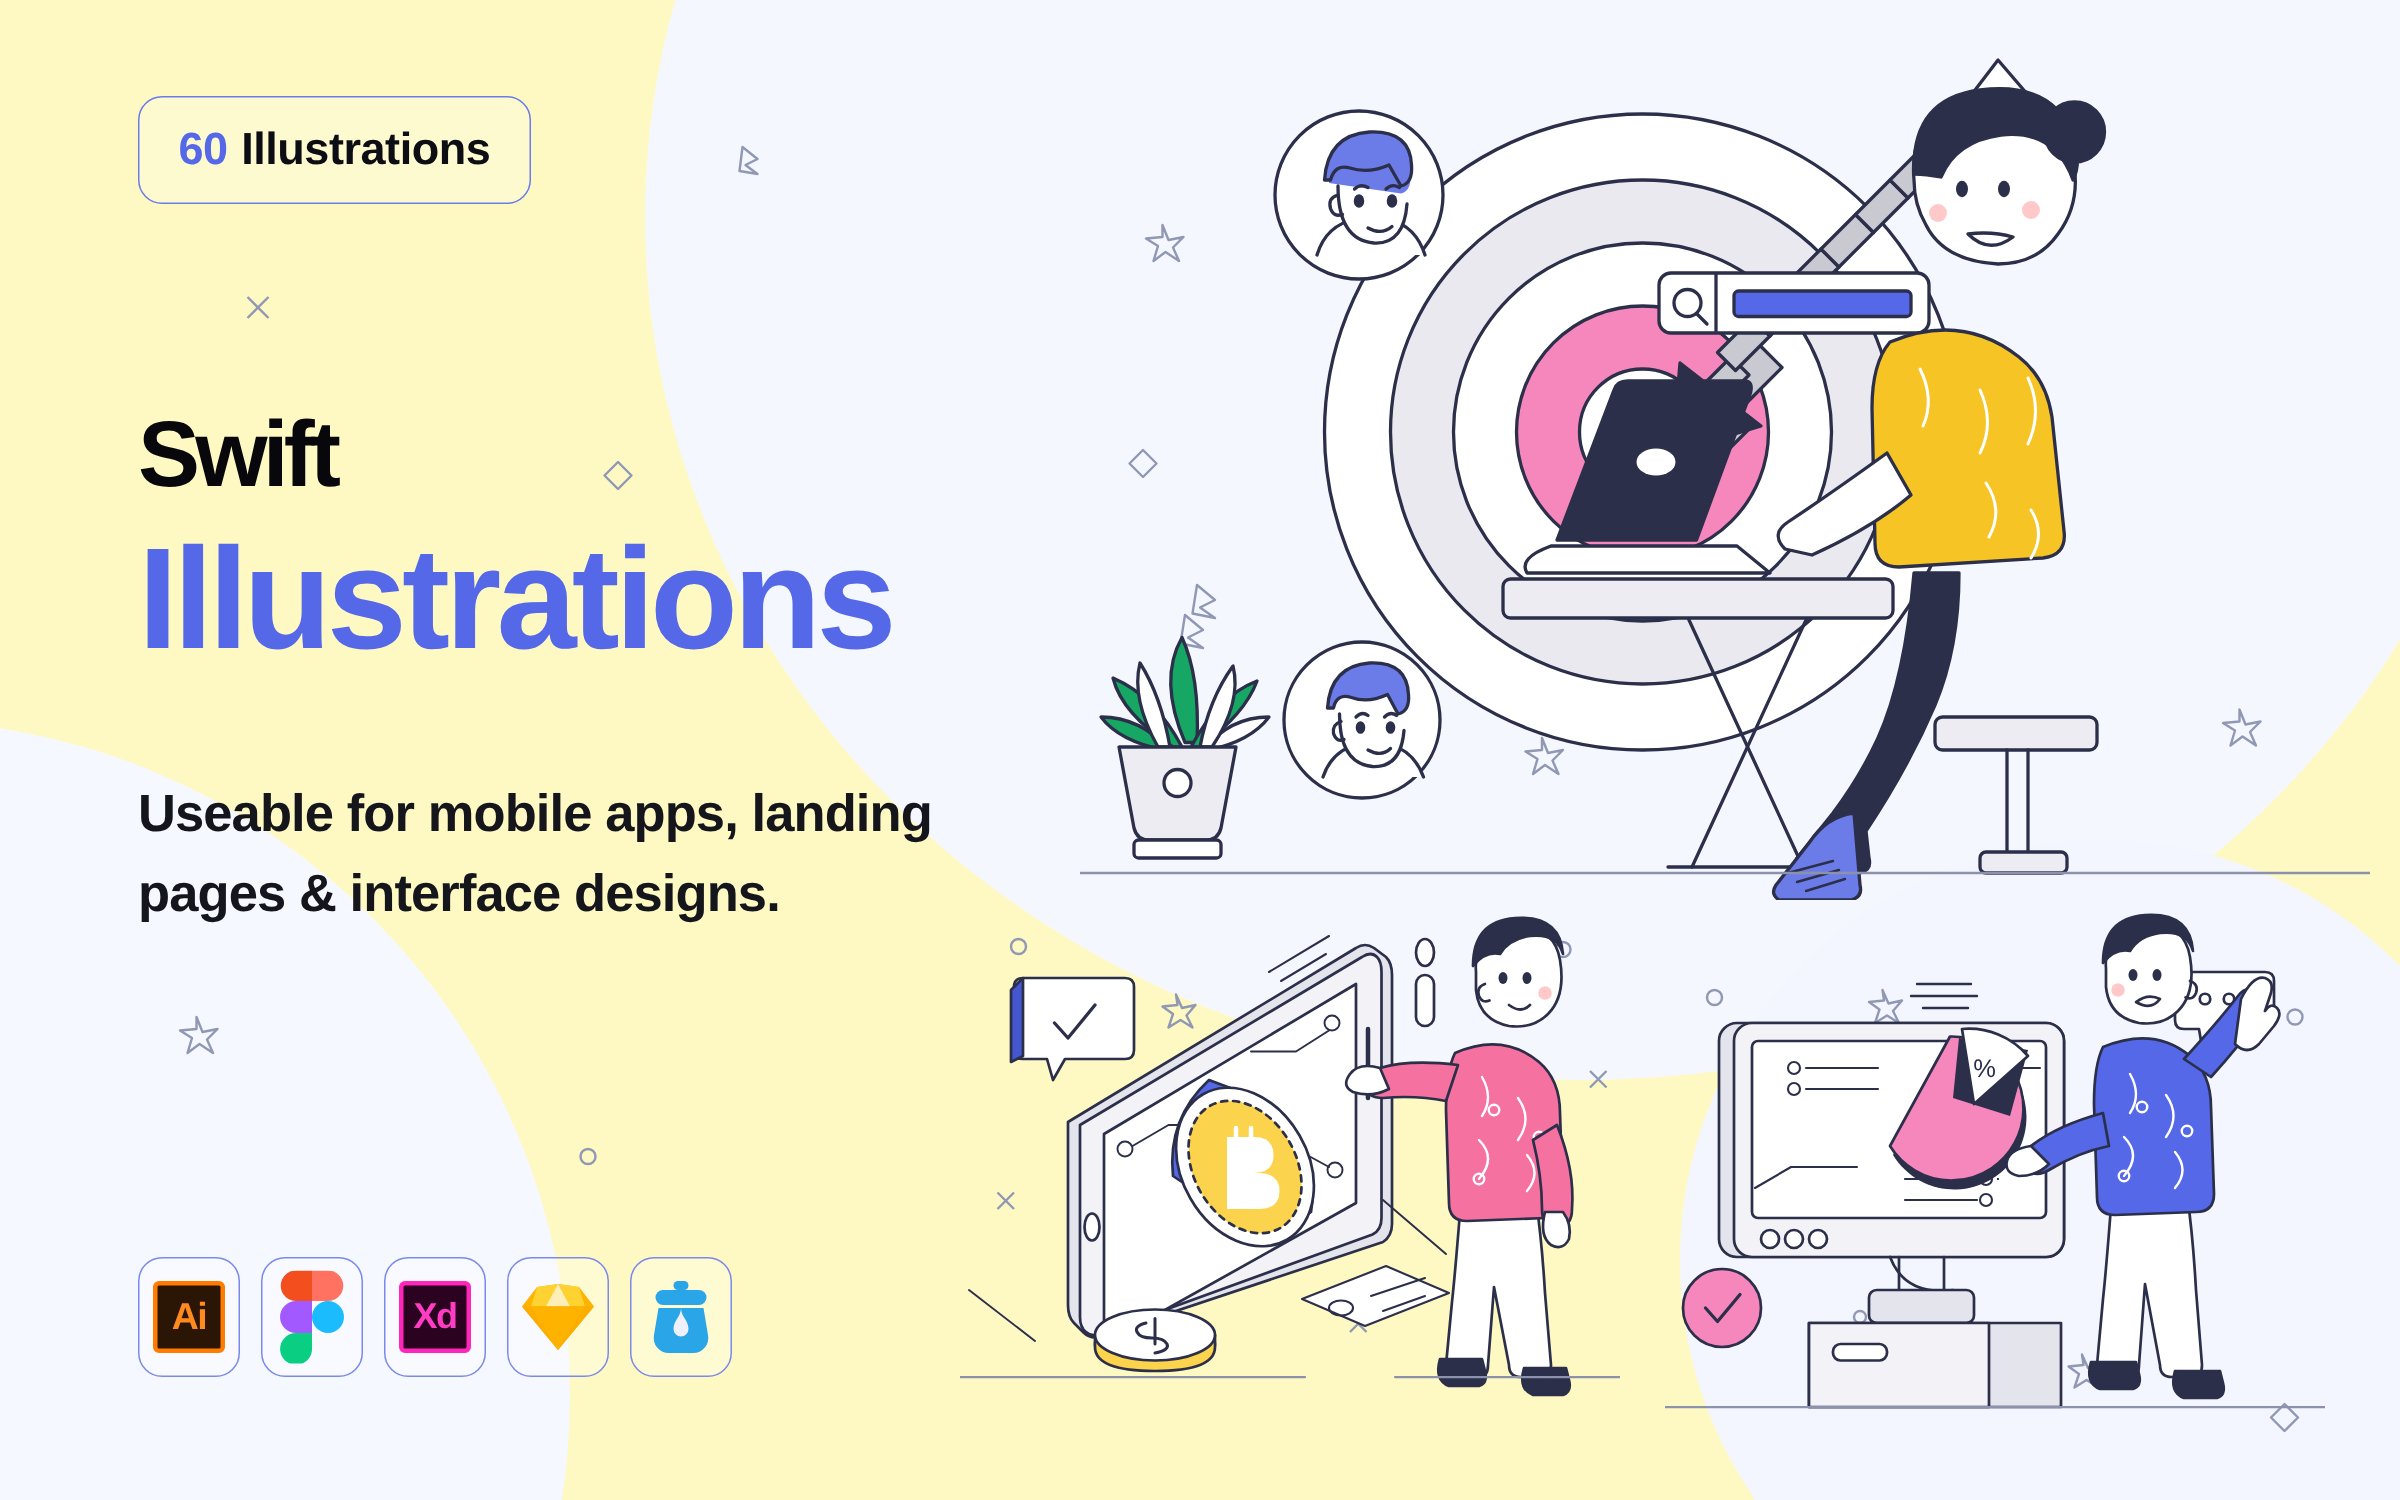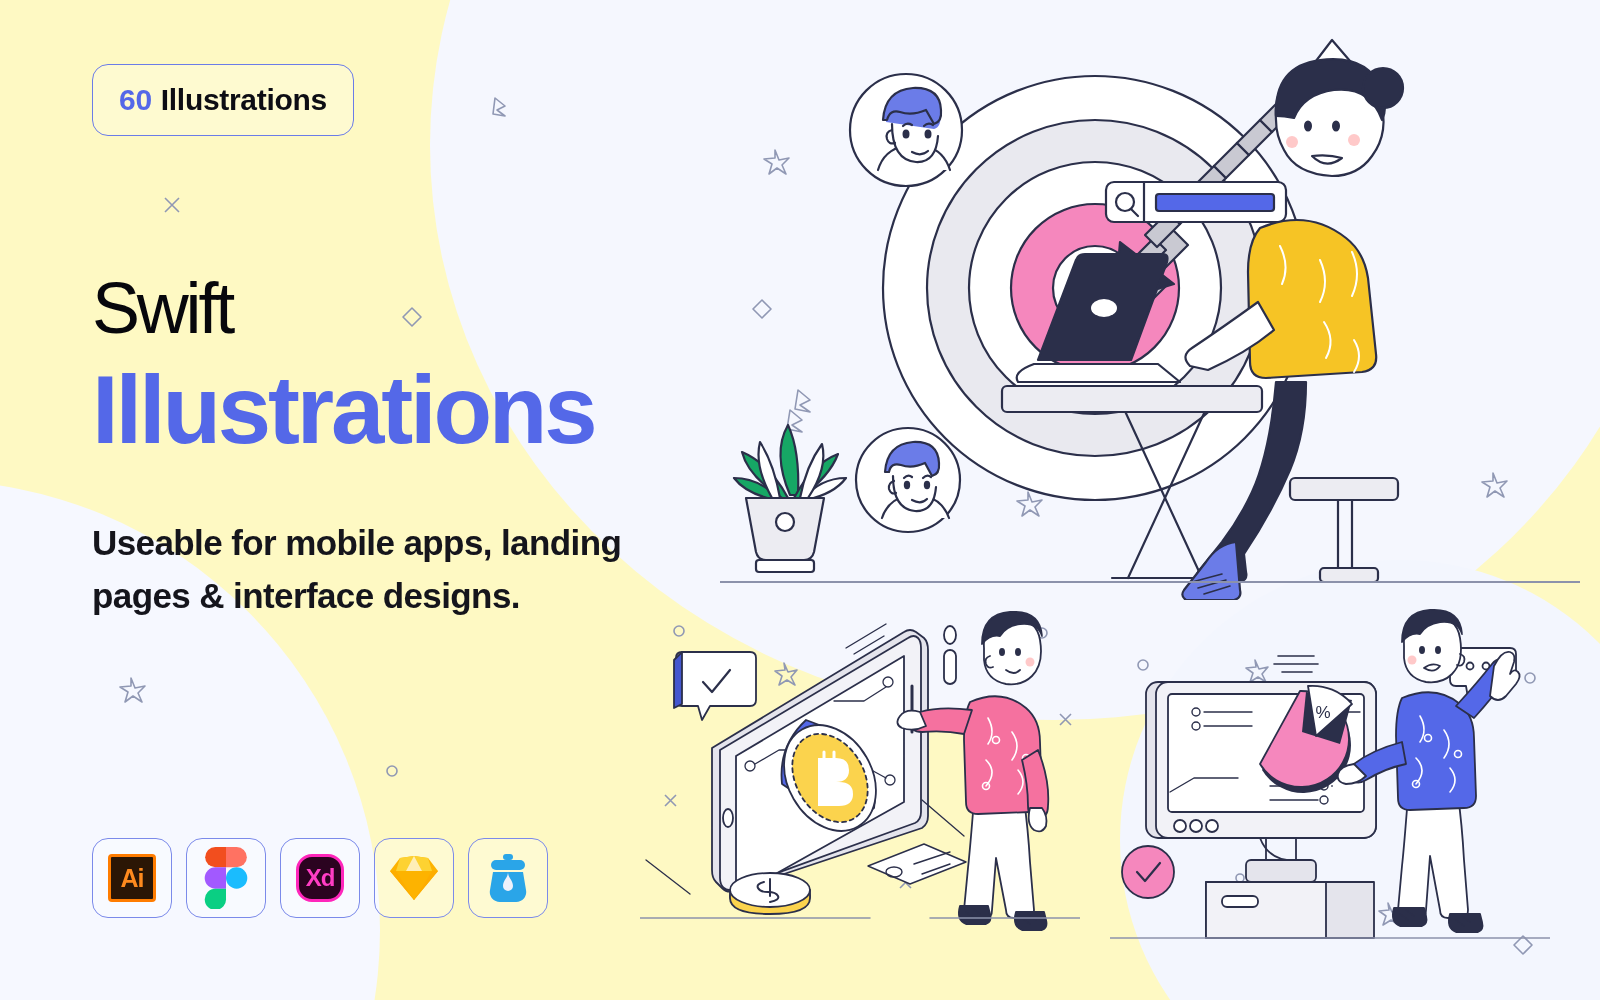--- a/index.html
+++ b/index.html
@@ -66,23 +66,23 @@
     font-size: 30px;
     font-weight: 700;
     letter-spacing: -0.3px;
     white-space: nowrap;
   }
   .badge .num { color: #5468e8; margin-right: 9px; }
   .badge .lbl { color: #0d0d14; }
 
   .title-block { position: absolute; left: 0; top: 272px; }
   .title-1 {
-    font-size: 72px;
+    font-size: 62px;
     line-height: 1.02;
-    font-weight: 400;
+    font-weight: 700;
     color: #07070c;
     letter-spacing: -3.2px;
   }
   .title-2 {
     font-size: 96px;
     line-height: 1.02;
     font-weight: 700;
     color: #5468e8;
     letter-spacing: -3.2px;
     margin-top: 16px;
@@ -100,21 +100,21 @@
   }
 
   
   .chips {
     position: absolute;
     left: 0; top: 838px;
     display: flex;
     gap: 14px;
   }
   .chip {
-    width: 80px; height: 80px;
+    width: 68px; height: 80px;
     border: 1.5px solid #7b8aea;
     border-radius: 16px;
     background: rgba(255,255,255,0.25);
     display: flex;
     align-items: center;
     justify-content: center;
   }
 
   .ai-icon {
     width: 48px; height: 48px;
@@ -124,21 +124,21 @@
     color: #ff8a1e;
     font-size: 25px;
     font-weight: 700;
     display: flex; align-items: center; justify-content: center;
     letter-spacing: -1px;
   }
   .xd-icon {
     width: 48px; height: 48px;
     background: #2b0320;
     border: 3px solid #ff26bb;
-    border-radius: 16px;
+    border-radius: 4px;
     color: #ff3dc4;
     font-size: 24px;
     font-weight: 700;
     display: flex; align-items: center; justify-content: center;
     letter-spacing: -1px;
   }
 
   
   .illus { position: absolute; }
   .illus-main { left: 720px; top: 30px; width: 860px; height: 570px; }

